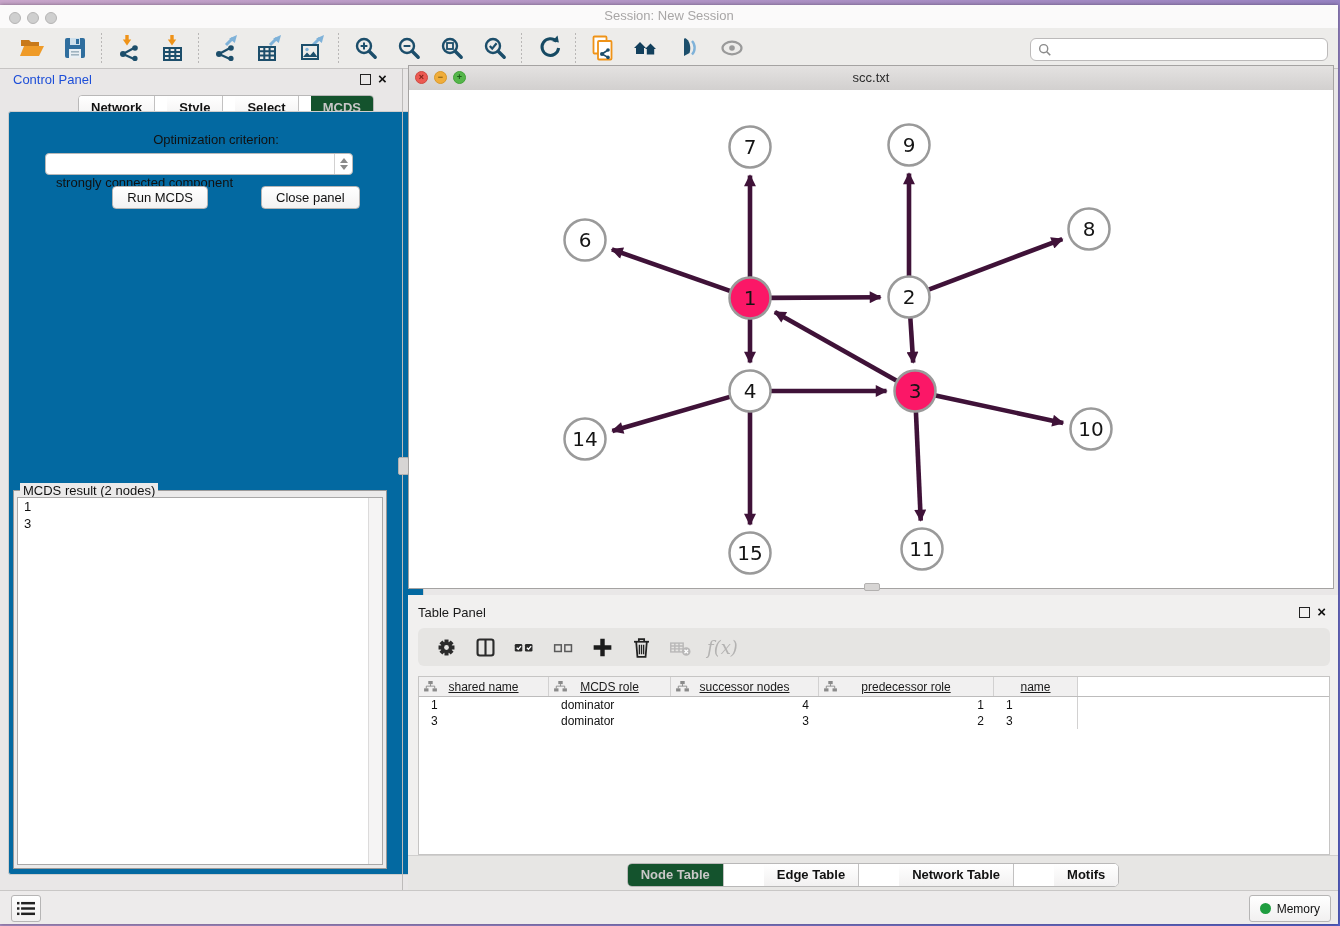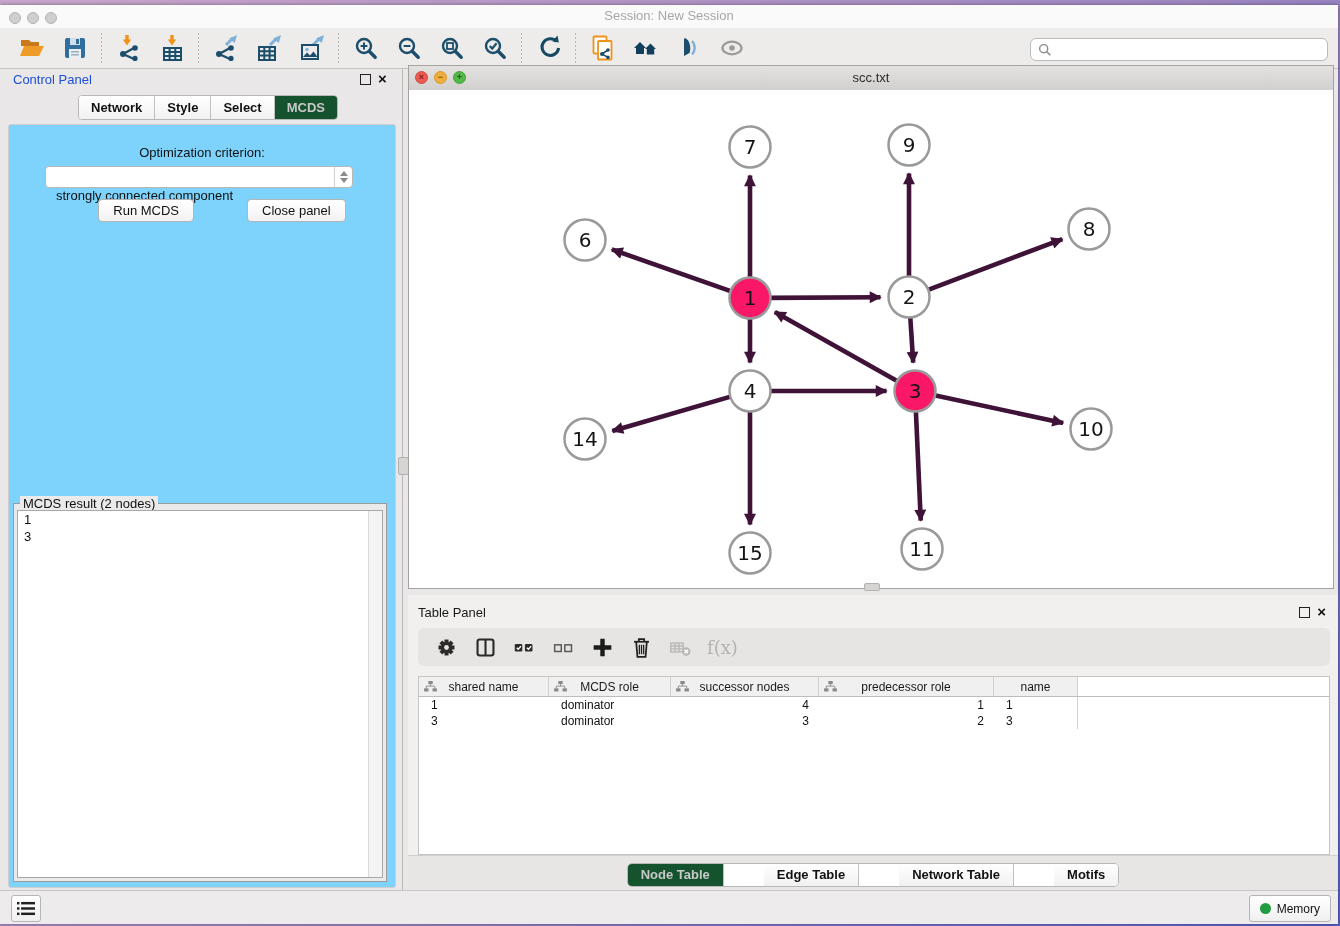--- a/index.html
+++ b/index.html
@@ -25,27 +25,27 @@
              border:1px solid #bcbaba;border-radius:6px;display:flex;align-items:center;}
   .searchbox svg{width:14px;height:14px;margin:0 5px 0 7px;}
   .searchbox input{border:none;outline:none;flex:1;height:16px;font-size:12px;background:transparent;
                    font-family:"Liberation Sans",sans-serif;}
   
   .cp-title{position:absolute;left:13px;top:67px;font-size:13px;color:#1d4ed8;}
   .panel-btns{position:absolute;display:flex;align-items:center;gap:7px;}
   .float-ic{width:9px;height:9px;border:1.6px solid #222;display:inline-block;}
   .close-ic{font-size:15px;font-weight:bold;color:#111;line-height:12px;}
   .cp-btns{left:360px;top:68px;}
-  .cp-tabs{position:absolute;left:78px;top:90px;display:flex;border:1px solid #b9b8b8;border-radius:4px;overflow:hidden;background:#fff;}
+  .cp-tabs{position:absolute;left:78px;top:90px;display:flex;border:1px solid #b9b8b8;border-radius:4px;overflow:hidden;background:#fff;gap:12px;}
   .seg{padding:4px 12px;font-size:13px;font-weight:600;color:#111;background:linear-gradient(#ffffff,#f2f1f1);
        border-right:1px solid #c2c1c1;cursor:default;}
   .seg:last-child{border-right:none;}
   .seg.active{background:#14532d;color:#c9c8c8;}
-  .cp-box{position:absolute;left:8px;top:119px;width:386px;height:762px;background:#7dd3fc;
-          border:1px solid #cfcecd;border-radius:3px;}
+  .cp-box{position:absolute;left:8px;top:106px;width:386px;height:762px;background:#0369a1;
+          border:1px solid #cfcecd;border-radius:3px;padding-left:28px;}
   .opt-label{position:absolute;left:0;right:0;top:20px;text-align:center;font-size:13px;color:#111;}
   .opt-select{position:absolute;left:36px;top:41px;width:308px;height:22px;background:#fff;
               border:1px solid #b9b8b8;border-radius:4px;display:flex;align-items:center;box-sizing:border-box;}
   .opt-select .val{flex:1;font-size:13px;padding-left:10px;color:#111;margin-top:36px;}
   .stepper{width:17px;height:100%;border-left:1px solid #d2d1d1;display:flex;flex-direction:column;
            align-items:center;justify-content:center;gap:2px;}
   .tri-up{width:0;height:0;border-left:4px solid transparent;border-right:4px solid transparent;border-bottom:5px solid #8a8a8a;}
   .tri-dn{width:0;height:0;border-left:4px solid transparent;border-right:4px solid transparent;border-top:5px solid #8a8a8a;}
   .cp-buttons{position:absolute;left:0;right:0;top:74px;display:flex;justify-content:center;gap:13px;}
   .btn{font-size:13px;color:#111;background:linear-gradient(#ffffff,#f3f2f2);border:1px solid #b6b5b5;
@@ -69,26 +69,26 @@
   .net-canvas svg{position:absolute;inset:0;}
   .h-handle{position:absolute;left:455px;bottom:-3px;width:14px;height:6px;background:#d7d5d4;border:1px solid #b3b1b0;border-radius:2px;}
   
   .tablepanel{position:absolute;left:408px;top:590px;right:0;height:296px;background:#f1f0ef;}
   .tp-title{position:absolute;left:10px;top:10px;font-size:13px;color:#1a1a1a;}
   .tp-btns{right:12px;top:11px;}
   .tp-toolbar{position:absolute;left:10px;right:8px;top:33px;height:38px;background:#e6e5e3;border-radius:6px;
               display:flex;align-items:center;padding-left:16px;gap:14px;}
   .tp-ic{width:25px;height:25px;display:flex;align-items:center;justify-content:center;}
   .tp-ic svg{width:23px;height:23px;display:block;}
-  .fx{font-family:"DejaVu Serif",serif;font-size:18px;color:#b4b3b2;}
+  .fx{font-family:"DejaVu Serif",serif;font-style:italic;font-size:18px;color:#b4b3b2;}
   .tp-table{position:absolute;left:10px;right:8px;top:81px;height:179px;background:#fff;border:1px solid #c6c5c4;
             box-sizing:border-box;overflow:hidden;}
   .thead{display:flex;height:19px;border-bottom:1px solid #bdbcbc;}
   .th{display:flex;align-items:center;justify-content:center;gap:5px;background:#f1f0f0;
-      border-right:1px solid #d2d1d1;font-size:12px;color:#1a1a1a;box-sizing:border-box;position:relative;}
+      border-right:1px solid #d2d1d1;font-size:12px;color:#1a1a1a;box-sizing:border-box;position:relative;text-decoration:underline;}
   .th svg{position:absolute;left:5px;width:13px;height:11px;}
   .trow{display:flex;height:16px;}
   .td{font-size:12px;color:#111;box-sizing:border-box;padding:1px 10px 0 12px;}
   .td.num{text-align:right;}
   .c0{width:130px;} .c1{width:122px;} .c2{width:148px;} .c3{width:175px;} .c4{width:84px;border-right:1px solid #d2d1d1;}
   .tp-band{position:absolute;left:0;right:0;top:260px;height:36px;background:#e7e6e4;border-top:1px solid #d0cfce;
            display:flex;justify-content:center;padding-top:7px;box-sizing:border-box;}
   .tp-tabs{display:flex;border:1px solid #b9b8b8;border-radius:5px;overflow:hidden;height:22px;background:#fff;gap:40px;}
   .tp-tabs .seg{padding:3px 13px;font-size:13px;}
   

